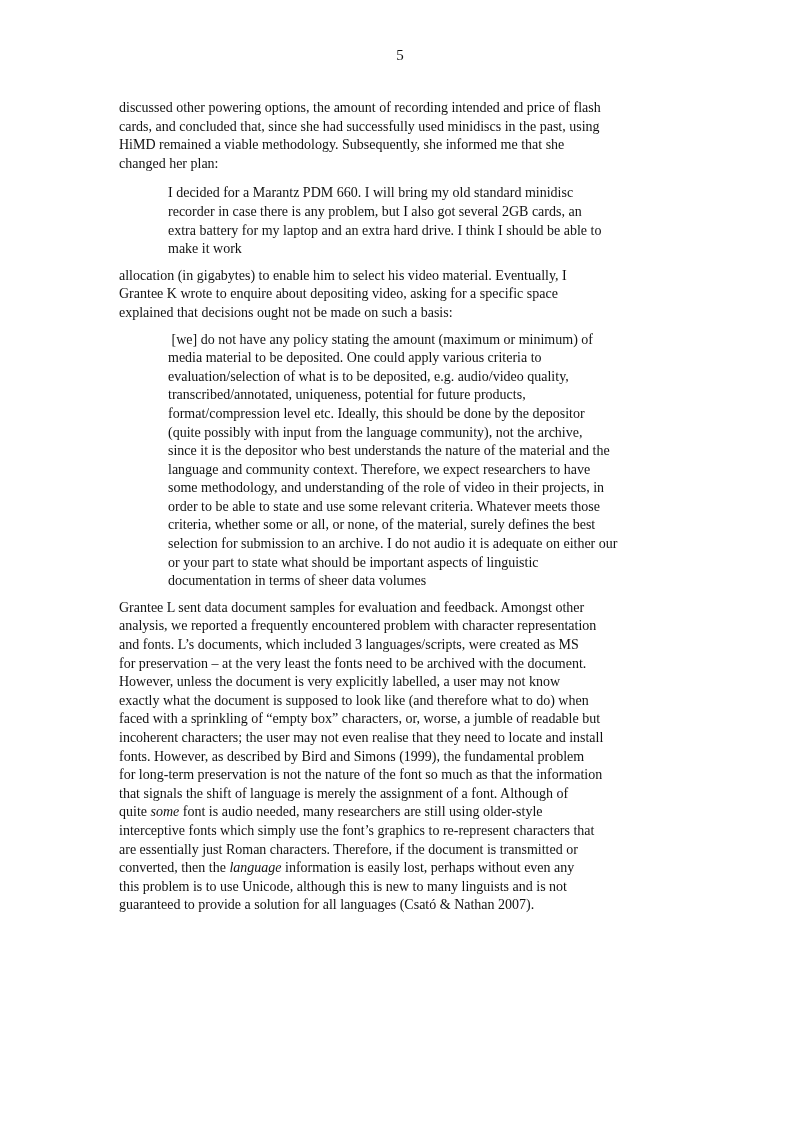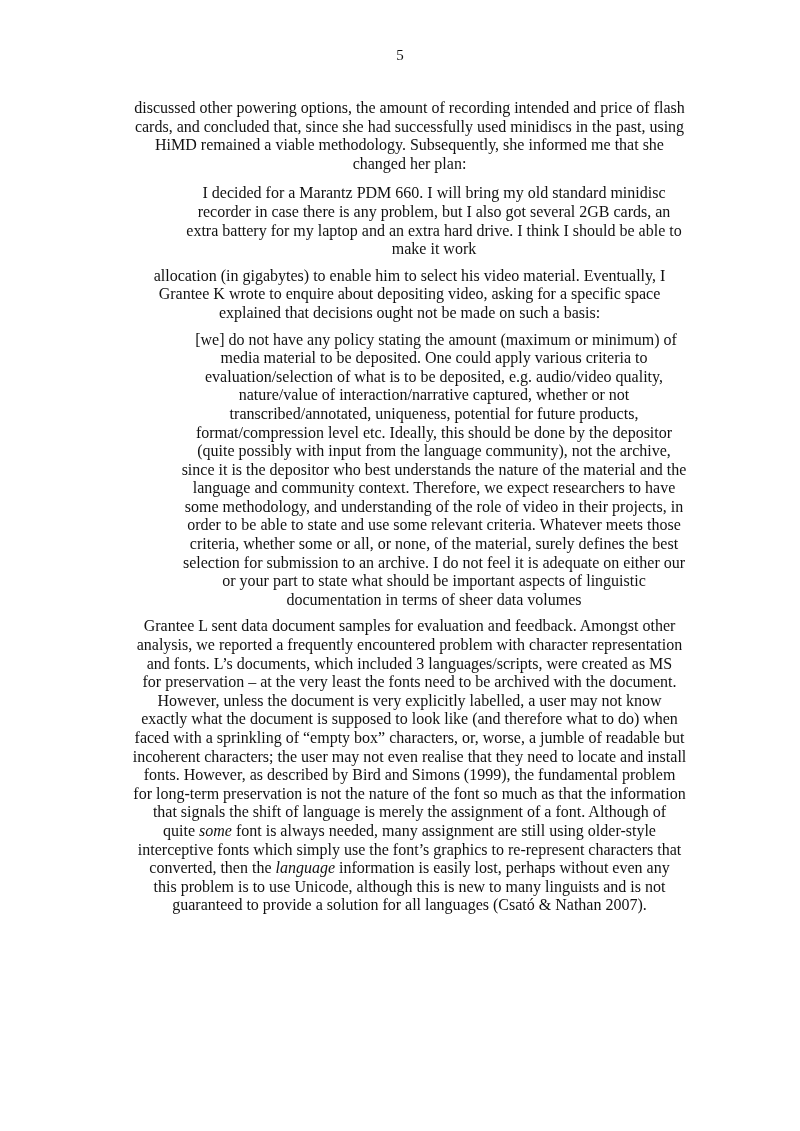--- a/index.html
+++ b/index.html
@@ -24,25 +24,24 @@
   .content {
     position: absolute;
     top: 99px;
     left: 119px;
     width: 581px;
   }
   .block { margin: 0 0 8px 0; padding: 0; }
   .block:first-child { margin-bottom: 11px; }
   .blockquote { padding-left: 49px; }
   .line {
-    font-size: 16px;
+    font-size: 14px;
     line-height: 18.6px;
     height: 18.6px;
     white-space: pre;
-    text-align: center;
   }
   .line em { font-style: italic; }
 </style>
 </head>
 <body>
 
 <div class="page-number">5</div>
 
 <div class="content">
     <div class="block paragraph">
@@ -59,44 +58,44 @@
     </div>
     <div class="block paragraph">
       <div class="line">allocation (in gigabytes) to enable him to select his video material. Eventually, I</div>
       <div class="line">Grantee K wrote to enquire about depositing video, asking for a specific space</div>
       <div class="line">explained that decisions ought not be made on such a basis:</div>
     </div>
     <div class="block blockquote">
       <div class="line"> [we] do not have any policy stating the amount (maximum or minimum) of</div>
       <div class="line">media material to be deposited. One could apply various criteria to</div>
       <div class="line">evaluation/selection of what is to be deposited, e.g. audio/video quality,</div>
-      <div class="line">nature/value of interaction/narrative captured, whether or not</div>
       <div class="line">transcribed/annotated, uniqueness, potential for future products,</div>
       <div class="line">format/compression level etc. Ideally, this should be done by the depositor</div>
       <div class="line">(quite possibly with input from the language community), not the archive,</div>
       <div class="line">since it is the depositor who best understands the nature of the material and the</div>
       <div class="line">language and community context. Therefore, we expect researchers to have</div>
       <div class="line">some methodology, and understanding of the role of video in their projects, in</div>
       <div class="line">order to be able to state and use some relevant criteria. Whatever meets those</div>
       <div class="line">criteria, whether some or all, or none, of the material, surely defines the best</div>
-      <div class="line">selection for submission to an archive. I do not feel it is adequate on either our</div>
+      <div class="line">selection for submission to an archive. I do not audio it is adequate on either our</div>
       <div class="line">or your part to state what should be important aspects of linguistic</div>
       <div class="line">documentation in terms of sheer data volumes</div>
     </div>
     <div class="block paragraph">
       <div class="line">Grantee L sent data document samples for evaluation and feedback. Amongst other</div>
       <div class="line">analysis, we reported a frequently encountered problem with character representation</div>
       <div class="line">and fonts. L’s documents, which included 3 languages/scripts, were created as MS</div>
       <div class="line">for preservation – at the very least the fonts need to be archived with the document.</div>
       <div class="line">However, unless the document is very explicitly labelled, a user may not know</div>
       <div class="line">exactly what the document is supposed to look like (and therefore what to do) when</div>
       <div class="line">faced with a sprinkling of “empty box” characters, or, worse, a jumble of readable but</div>
       <div class="line">incoherent characters; the user may not even realise that they need to locate and install</div>
       <div class="line">fonts. However, as described by Bird and Simons (1999), the fundamental problem</div>
       <div class="line">for long-term preservation is not the nature of the font so much as that the information</div>
       <div class="line">that signals the shift of language is merely the assignment of a font. Although of</div>
-      <div class="line"><span>quite </span><em>some</em><span> font is always needed, many assignment are still using older-style</span></div>
+      <div class="line"><span>quite </span><em>some</em><span> font is audio needed, many researchers are still using older-style</span></div>
       <div class="line">interceptive fonts which simply use the font’s graphics to re-represent characters that</div>
+      <div class="line">are essentially just Roman characters. Therefore, if the document is transmitted or</div>
       <div class="line"><span>converted, then the </span><em>language</em><span> information is easily lost, perhaps without even any</span></div>
       <div class="line">this problem is to use Unicode, although this is new to many linguists and is not</div>
       <div class="line">guaranteed to provide a solution for all languages (Csató &amp; Nathan 2007).</div>
     </div>
   </div>
 
 </body></html>

